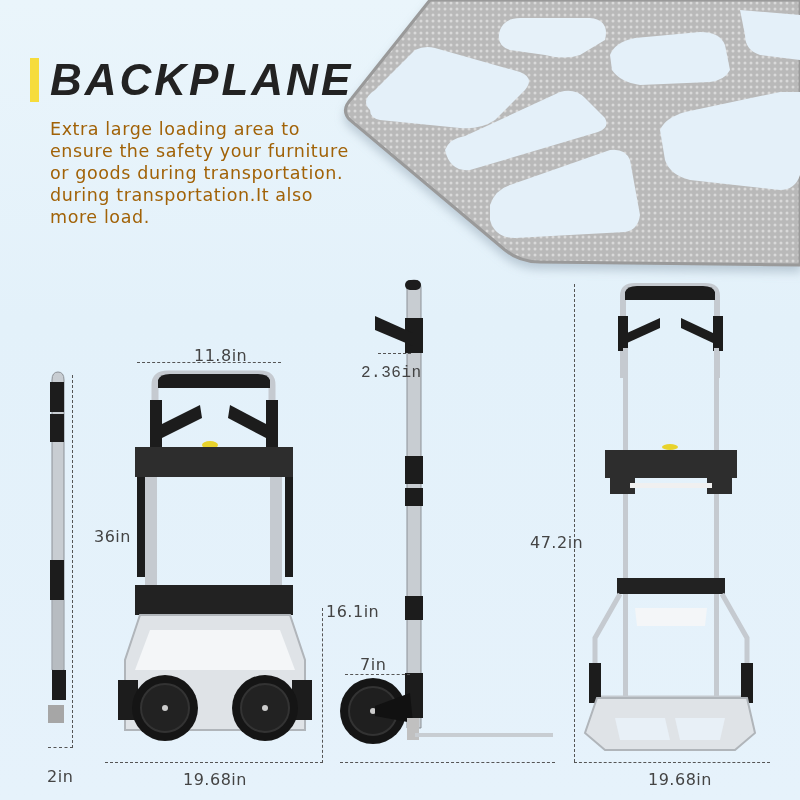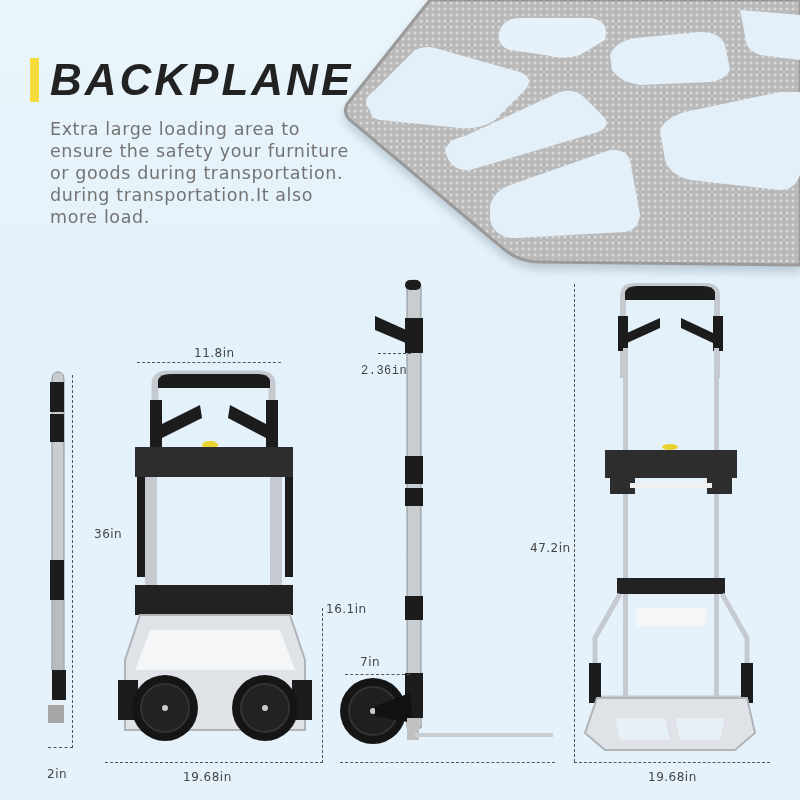--- a/index.html
+++ b/index.html
@@ -2,23 +2,23 @@
 <html><head>
 <meta charset="utf-8">
 <style>
   html,body{margin:0;padding:0;}
   body{width:800px;height:800px;overflow:hidden;position:relative;
     background:linear-gradient(180deg,#eaf5fb 0%,#e3f1fa 40%,#e6f2fb 100%);
     font-family:"DejaVu Sans","Liberation Sans",sans-serif;color:#3a3a3a;}
   .abs{position:absolute;}
   .accent-bar{left:30px;top:58px;width:9px;height:44px;background:#f6dc3c;}
   .title{left:50px;top:52px;font-size:44px;font-weight:bold;font-style:italic;letter-spacing:3px;color:#222;line-height:56px;font-family:Liberation Sans, sans-serif;}
-  .desc{left:50px;top:118px;width:300px;font-size:17.5px;line-height:22px;color:#737373;letter-spacing:0.6px;}
+  .desc{left:50px;top:118px;width:300px;font-size:17.5px;line-height:22px;color:#a16207;letter-spacing:0.6px;}
   .desc div{white-space:nowrap;}
-  .dim{font-size:12px;color:#444;letter-spacing:0.5px;white-space:nowrap;}
+  .dim{font-size:16px;color:#444;letter-spacing:0.5px;white-space:nowrap;}
   .dash-h{border-top:1.5px dashed #555;height:0;}
   .dash-v{border-left:1.5px dashed #555;width:0;}
   svg{position:absolute;overflow:visible;}
 </style>
 </head>
 <body>
 
 <div class="abs accent-bar"></div>
 <div class="abs title">BACKPLANE</div>
 
@@ -113,21 +113,21 @@
   <rect x="80" y="455" width="138" height="4" fill="#c8cdd2"></rect>
 </svg>
 <div class="abs dash-h" style="left:378px;top:353px;width:33px;"></div>
 <div class="abs dim" style="left:361px;top:364px;font-family:Liberation Mono, monospace;">2.36in</div>
 <div class="abs dim" style="left:360px;top:655px;">7in</div>
 <div class="abs dash-h" style="left:345px;top:674px;width:65px;"></div>
 <div class="abs dash-h" style="left:340px;top:762px;width:215px;"></div>
 <div class="abs dim" style="left:427px;top:770px;margin-top:48px;">21.6in</div>
 
 <div class="abs dash-v" style="left:574px;top:284px;height:478px;"></div>
-<div class="abs dim" style="left:530px;top:533px;margin-top:8px;">47.2in</div>
+<div class="abs dim" style="left:530px;top:533px;">47.2in</div>
 <svg style="left:575px;top:278px;" width="220" height="480" viewBox="0 0 220 480">
   <path d="M48 100 L48 18 Q48 8 60 8 L130 8 Q142 8 142 18 L142 100" fill="none" stroke="#c5cad0" stroke-width="6"></path>
   <path d="M50 14 Q52 8 62 8 L128 8 Q138 8 140 14 L140 22 L50 22 Z" fill="#1c1c1c"></path>
   <rect x="43" y="38" width="10" height="35" fill="#1c1c1c"></rect>
   <rect x="138" y="38" width="10" height="35" fill="#1c1c1c"></rect>
   <path d="M52 55 L85 40 L85 50 L52 65 Z" fill="#1c1c1c"></path>
   <path d="M138 55 L106 40 L106 50 L138 65 Z" fill="#1c1c1c"></path>
   <rect x="48" y="70" width="5" height="400" fill="#c5cad0"></rect>
   <rect x="139" y="70" width="5" height="400" fill="#c5cad0"></rect>
   <ellipse cx="95" cy="169" rx="8" ry="3" fill="#e8d32c"></ellipse>

